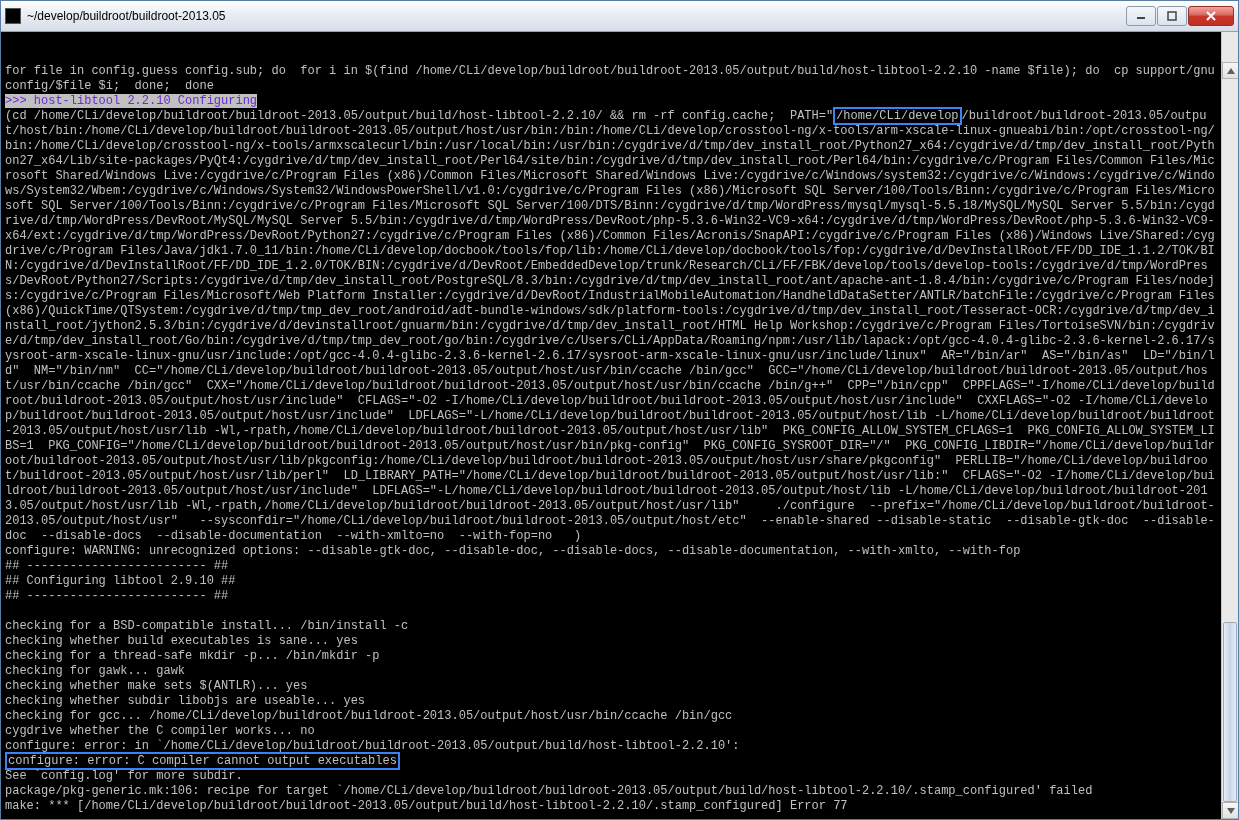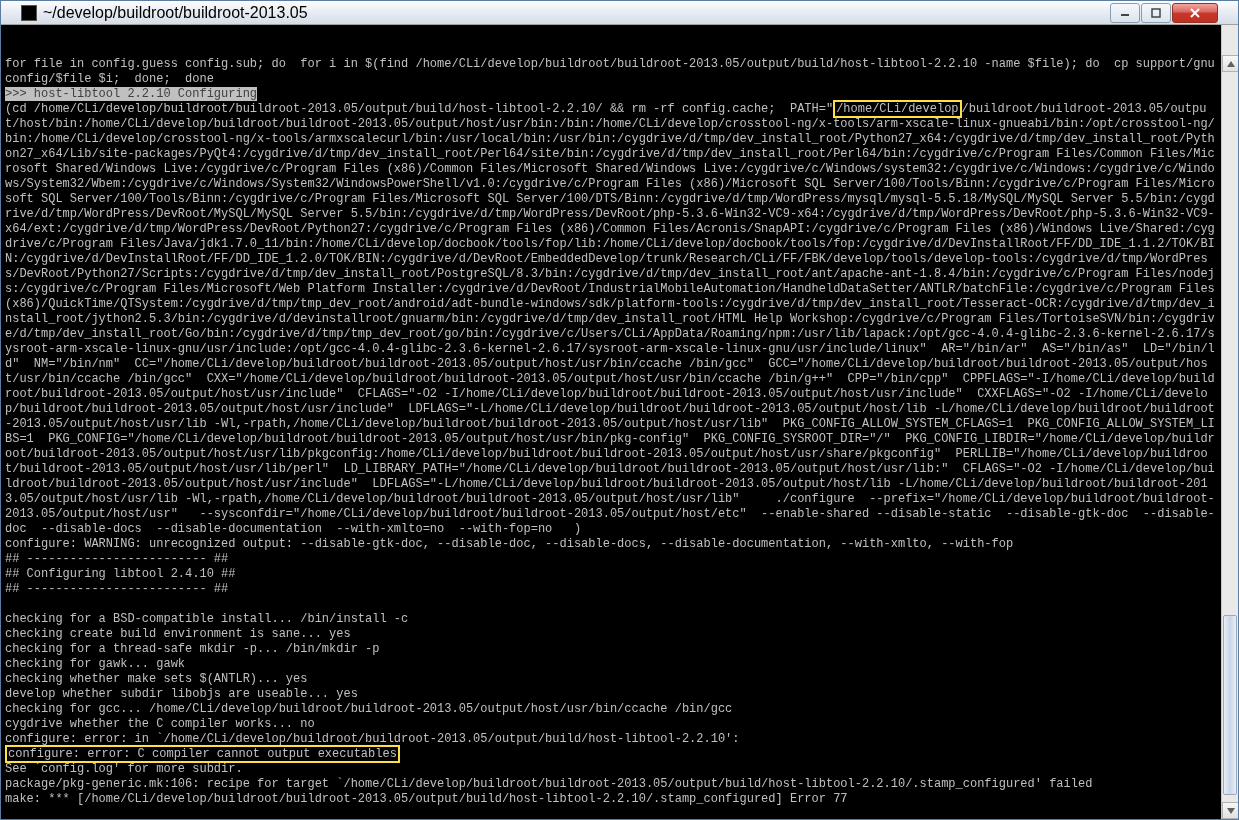--- a/index.html
+++ b/index.html
@@ -10,27 +10,27 @@
 }
 .window {
   width: 1239px;
   height: 820px;
   border: 1px solid #5a7ca0;
   background: #000;
   display: flex;
   flex-direction: column;
 }
 .titlebar {
-  height: 24px;
+  height: 31px;
   background: linear-gradient(to bottom, #fdfdfe 0%, #ebeff5 40%, #d6dde8 100%);
   border-bottom: 1px solid #a0a0a0;
   display: flex;
   align-items: center;
-  padding: 0 20px;
-  font-size: 16px;
+  padding: 0 4px;
+  font-size: 12px;
   font-family: "Segoe UI", Tahoma, sans-serif;
   color: #000;
 }
 .titlebar .icon-box {
   width: 16px;
   height: 16px;
   background: #000;
   border: 1px solid #555;
   margin-right: 6px;
   display: inline-block;
@@ -104,25 +104,25 @@
   left: 1px;
   right: 1px;
   top: 590px;
   height: 180px;
   background: linear-gradient(to right, #e8eef7, #c8d5e8, #e8eef7);
   border: 1px solid #9ab;
   border-radius: 2px;
 }
 .sel {
   background: #c0c0c0;
-  color: #404040;
+  color: #6d28d9;
   margin-top: 8px;
 }
 .hlbox {
-  border: 2px solid #fde047;
+  border: 2px solid #3b82f6;
   padding: 0 1px;
   display: inline;
 }
 .term-content {
   padding-right: 18px;
 }
 </style>
 </head>
 <body>
 
@@ -147,31 +147,31 @@
             <line x1="10" y1="1" x2="2" y2="9" stroke="#fff" stroke-width="2"></line>
           </svg>
       </div>
     </div>
   </div>
 
   <div class="terminal">
     <div class="term-content"><span>for file in config.guess config.sub; do  for i in $(find /home/CLi/develop/buildroot/buildroot-2013.05/output/build/host-libtool-2.2.10 -name $file); do  cp support/gnuconfig/$file $i;  done;  done</span>
 <span class="sel">&gt;&gt;&gt; host-libtool 2.2.10 Configuring</span>
 <span>(cd /home/CLi/develop/buildroot/buildroot-2013.05/output/build/host-libtool-2.2.10/ &amp;&amp; rm -rf config.cache;  PATH="</span><span class="hlbox">/home/CLi/develop</span><span>/buildroot/buildroot-2013.05/output/host/bin:/home/CLi/develop/buildroot/buildroot-2013.05/output/host/usr/bin:/bin:/home/CLi/develop/crosstool-ng/x-tools/arm-xscale-linux-gnueabi/bin:/opt/crosstool-ng/bin:/home/CLi/develop/crosstool-ng/x-tools/armxscalecurl/bin:/usr/local/bin:/usr/bin:/cygdrive/d/tmp/dev_install_root/Python27_x64:/cygdrive/d/tmp/dev_install_root/Python27_x64/Lib/site-packages/PyQt4:/cygdrive/d/tmp/dev_install_root/Perl64/site/bin:/cygdrive/d/tmp/dev_install_root/Perl64/bin:/cygdrive/c/Program Files/Common Files/Microsoft Shared/Windows Live:/cygdrive/c/Program Files (x86)/Common Files/Microsoft Shared/Windows Live:/cygdrive/c/Windows/system32:/cygdrive/c/Windows:/cygdrive/c/Windows/System32/Wbem:/cygdrive/c/Windows/System32/WindowsPowerShell/v1.0:/cygdrive/c/Program Files (x86)/Microsoft SQL Server/100/Tools/Binn:/cygdrive/c/Program Files/Microsoft SQL Server/100/Tools/Binn:/cygdrive/c/Program Files/Microsoft SQL Server/100/DTS/Binn:/cygdrive/d/tmp/WordPress/mysql/mysql-5.5.18/MySQL/MySQL Server 5.5/bin:/cygdrive/d/tmp/WordPress/DevRoot/MySQL/MySQL Server 5.5/bin:/cygdrive/d/tmp/WordPress/DevRoot/php-5.3.6-Win32-VC9-x64:/cygdrive/d/tmp/WordPress/DevRoot/php-5.3.6-Win32-VC9-x64/ext:/cygdrive/d/tmp/WordPress/DevRoot/Python27:/cygdrive/c/Program Files (x86)/Common Files/Acronis/SnapAPI:/cygdrive/c/Program Files (x86)/Windows Live/Shared:/cygdrive/c/Program Files/Java/jdk1.7.0_11/bin:/home/CLi/develop/docbook/tools/fop/lib:/home/CLi/develop/docbook/tools/fop:/cygdrive/d/DevInstallRoot/FF/DD_IDE_1.1.2/TOK/BIN:/cygdrive/d/DevInstallRoot/FF/DD_IDE_1.2.0/TOK/BIN:/cygdrive/d/DevRoot/EmbeddedDevelop/trunk/Research/CLi/FF/FBK/develop/tools/develop-tools:/cygdrive/d/tmp/WordPress/DevRoot/Python27/Scripts:/cygdrive/d/tmp/dev_install_root/PostgreSQL/8.3/bin:/cygdrive/d/tmp/dev_install_root/ant/apache-ant-1.8.4/bin:/cygdrive/c/Program Files/nodejs:/cygdrive/c/Program Files/Microsoft/Web Platform Installer:/cygdrive/d/DevRoot/IndustrialMobileAutomation/HandheldDataSetter/ANTLR/batchFile:/cygdrive/c/Program Files (x86)/QuickTime/QTSystem:/cygdrive/d/tmp/tmp_dev_root/android/adt-bundle-windows/sdk/platform-tools:/cygdrive/d/tmp/dev_install_root/Tesseract-OCR:/cygdrive/d/tmp/dev_install_root/jython2.5.3/bin:/cygdrive/d/devinstallroot/gnuarm/bin:/cygdrive/d/tmp/dev_install_root/HTML Help Workshop:/cygdrive/c/Program Files/TortoiseSVN/bin:/cygdrive/d/tmp/dev_install_root/Go/bin:/cygdrive/d/tmp/tmp_dev_root/go/bin:/cygdrive/c/Users/CLi/AppData/Roaming/npm:/usr/lib/lapack:/opt/gcc-4.0.4-glibc-2.3.6-kernel-2.6.17/sysroot-arm-xscale-linux-gnu/usr/include:/opt/gcc-4.0.4-glibc-2.3.6-kernel-2.6.17/sysroot-arm-xscale-linux-gnu/usr/include/linux"  AR="/bin/ar"  AS="/bin/as"  LD="/bin/ld"  NM="/bin/nm"  CC="/home/CLi/develop/buildroot/buildroot-2013.05/output/host/usr/bin/ccache /bin/gcc"  GCC="/home/CLi/develop/buildroot/buildroot-2013.05/output/host/usr/bin/ccache /bin/gcc"  CXX="/home/CLi/develop/buildroot/buildroot-2013.05/output/host/usr/bin/ccache /bin/g++"  CPP="/bin/cpp"  CPPFLAGS="-I/home/CLi/develop/buildroot/buildroot-2013.05/output/host/usr/include"  CFLAGS="-O2 -I/home/CLi/develop/buildroot/buildroot-2013.05/output/host/usr/include"  CXXFLAGS="-O2 -I/home/CLi/develop/buildroot/buildroot-2013.05/output/host/usr/include"  LDFLAGS="-L/home/CLi/develop/buildroot/buildroot-2013.05/output/host/lib -L/home/CLi/develop/buildroot/buildroot-2013.05/output/host/usr/lib -Wl,-rpath,/home/CLi/develop/buildroot/buildroot-2013.05/output/host/usr/lib"  PKG_CONFIG_ALLOW_SYSTEM_CFLAGS=1  PKG_CONFIG_ALLOW_SYSTEM_LIBS=1  PKG_CONFIG="/home/CLi/develop/buildroot/buildroot-2013.05/output/host/usr/bin/pkg-config"  PKG_CONFIG_SYSROOT_DIR="/"  PKG_CONFIG_LIBDIR="/home/CLi/develop/buildroot/buildroot-2013.05/output/host/usr/lib/pkgconfig:/home/CLi/develop/buildroot/buildroot-2013.05/output/host/usr/share/pkgconfig"  PERLLIB="/home/CLi/develop/buildroot/buildroot-2013.05/output/host/usr/lib/perl"  LD_LIBRARY_PATH="/home/CLi/develop/buildroot/buildroot-2013.05/output/host/usr/lib:"  CFLAGS="-O2 -I/home/CLi/develop/buildroot/buildroot-2013.05/output/host/usr/include"  LDFLAGS="-L/home/CLi/develop/buildroot/buildroot-2013.05/output/host/lib -L/home/CLi/develop/buildroot/buildroot-2013.05/output/host/usr/lib -Wl,-rpath,/home/CLi/develop/buildroot/buildroot-2013.05/output/host/usr/lib"     ./configure  --prefix="/home/CLi/develop/buildroot/buildroot-2013.05/output/host/usr"   --sysconfdir="/home/CLi/develop/buildroot/buildroot-2013.05/output/host/etc"  --enable-shared --disable-static  --disable-gtk-doc  --disable-doc  --disable-docs  --disable-documentation  --with-xmlto=no  --with-fop=no   )</span>
-<span>configure: WARNING: unrecognized output: --disable-gtk-doc, --disable-doc, --disable-docs, --disable-documentation, --with-xmlto, --with-fop</span>
+<span>configure: WARNING: unrecognized options: --disable-gtk-doc, --disable-doc, --disable-docs, --disable-documentation, --with-xmlto, --with-fop</span>
 <span>## ------------------------- ##</span>
-<span>## Configuring libtool 2.4.10 ##</span>
+<span>## Configuring libtool 2.9.10 ##</span>
 <span>## ------------------------- ##</span>
 <span></span>
 <span>checking for a BSD-compatible install... /bin/install -c</span>
-<span>checking create build environment is sane... yes</span>
+<span>checking whether build executables is sane... yes</span>
 <span>checking for a thread-safe mkdir -p... /bin/mkdir -p</span>
 <span>checking for gawk... gawk</span>
 <span>checking whether make sets $(ANTLR)... yes</span>
-<span>develop whether subdir libobjs are useable... yes</span>
+<span>checking whether subdir libobjs are useable... yes</span>
 <span>checking for gcc... /home/CLi/develop/buildroot/buildroot-2013.05/output/host/usr/bin/ccache /bin/gcc</span>
 <span>cygdrive whether the C compiler works... no</span>
 <span>configure: error: in `/home/CLi/develop/buildroot/buildroot-2013.05/output/build/host-libtool-2.2.10':</span>
 <span class="hlbox">configure: error: C compiler cannot output executables</span>
 <span>See `config.log' for more subdir.</span>
 <span>package/pkg-generic.mk:106: recipe for target `/home/CLi/develop/buildroot/buildroot-2013.05/output/build/host-libtool-2.2.10/.stamp_configured' failed</span>
 <span>make: *** [/home/CLi/develop/buildroot/buildroot-2013.05/output/build/host-libtool-2.2.10/.stamp_configured] Error 77</span>
 <span></span>
 
 </div>

